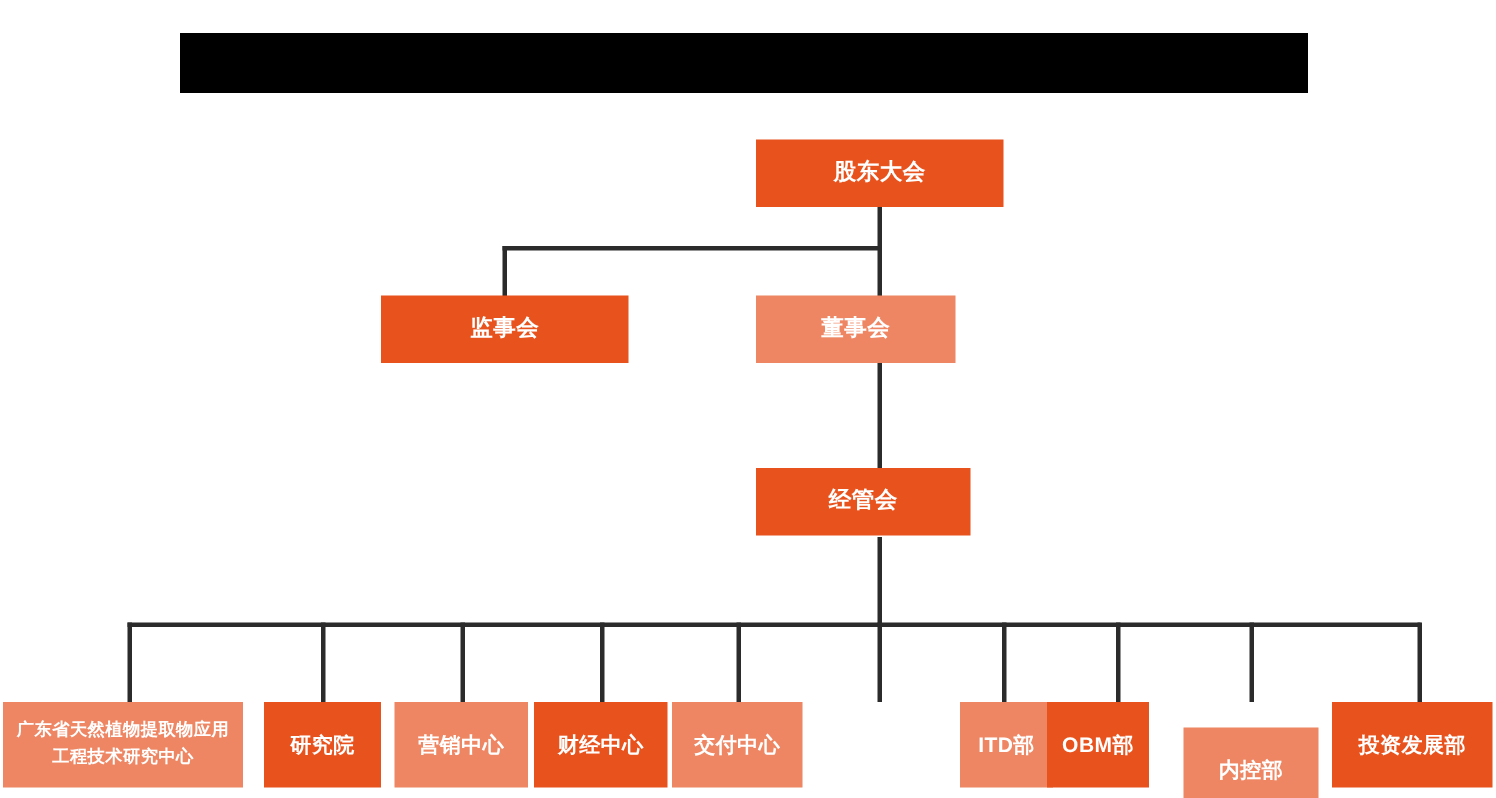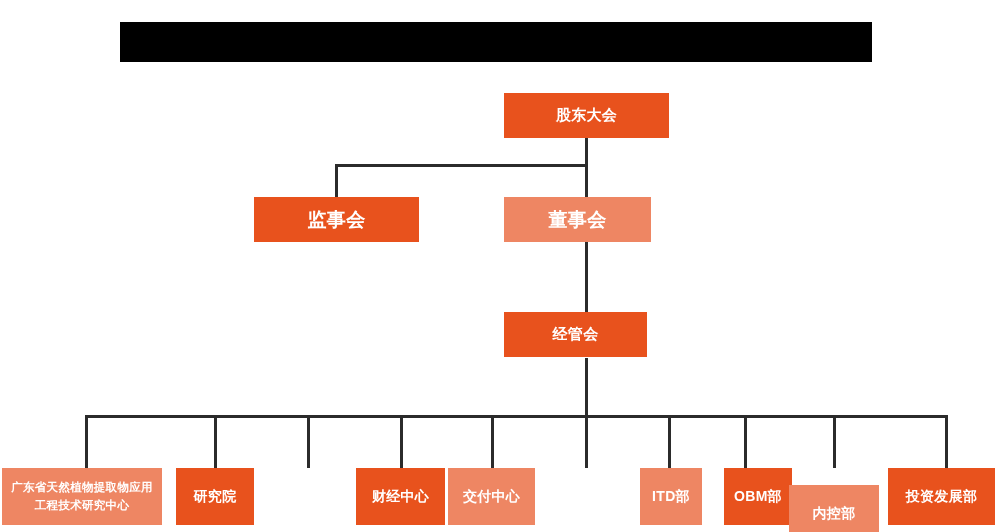--- a/index.html
+++ b/index.html
@@ -52,21 +52,21 @@
     color: #ffffff;
     font-weight: bold;
     line-height: 1.35;
     letter-spacing: 0.3px;
     padding: 2px 4px;
   }
   .node.dark  { background: #E8521D; }
   .node.light { background: #EE8663; }
 
   .node.lvl1 { font-size: 15px; }
-  .node.lvl2 { font-size: 19px; text-align: right; }
+  .node.lvl2 { font-size: 15px; text-align: right; }
   .node.lvl3 { font-size: 15px; }
   .node.leaf { font-size: 14px; }
   .node.leaf.small { font-size: 11.5px; font-weight: bold; line-height: 1.5; }
 </style>
 </head>
 <body>
 
 <div id="chart-canvas">
 
   <div class="title-banner"></div>
@@ -91,35 +91,36 @@
     <div class="line v" style="left:668px; top:415px; height:53px;"></div>
     <div class="line v" style="left:744px; top:415px; height:53px;"></div>
     <div class="line v" style="left:833px; top:415px; height:53px;"></div>
     <div class="line v" style="left:945px; top:415px; height:53px;"></div>
   </div>
 
   <div class="node dark lvl1" style="left:504px; top:93px; width:165px; height:45px;text-align:center;">股东大会</div>
 
   <div class="node dark lvl2" style="left:254px; top:197px; width:165px; height:45px;">监事会</div>
 
-  <div class="node light lvl2" style="left:504px; top:197px; width:147px; height:45px;">董事会</div>
+  <div class="node light lvl2" style="left:504px; top:197px; width:133px; height:45px;">董事会</div>
 
   <div class="node dark lvl3" style="left:504px; top:312px; width:143px; height:45px;">经管会</div>
 
   <div class="node light leaf small" style="left:2px; top:468px; width:160px; height:57px;">广东省天然植物提取物应用工程技术研究中心</div>
 
   <div class="node dark leaf" style="left:176px; top:468px; width:78px; height:57px;">研究院</div>
 
+  <div class="node light leaf" style="left:263px; top:468px; width:89px; height:57px;">营销中心</div>
 
   <div class="node dark leaf" style="left:356px; top:468px; width:89px; height:57px;">财经中心</div>
 
   <div class="node light leaf" style="left:448px; top:468px; width:87px; height:57px;">交付中心</div>
 
 
   <div class="node light leaf" style="left:640px; top:468px; width:62px; height:57px;">ITD部</div>
 
-  <div class="node dark leaf" style="left:724px; top:468px; width:68px; height:57px;">OBM部</div>
+  <div class="node dark leaf" style="left:698px; top:468px; width:68px; height:57px;">OBM部</div>
 
   <div class="node light leaf" style="left:789px; top:468px; width:90px; height:57px;margin-top:17px;">内控部</div>
 
   <div class="node dark leaf" style="left:888px; top:468px; width:107px; height:57px;">投资发展部</div>
 
 </div>
 
 </body></html>

